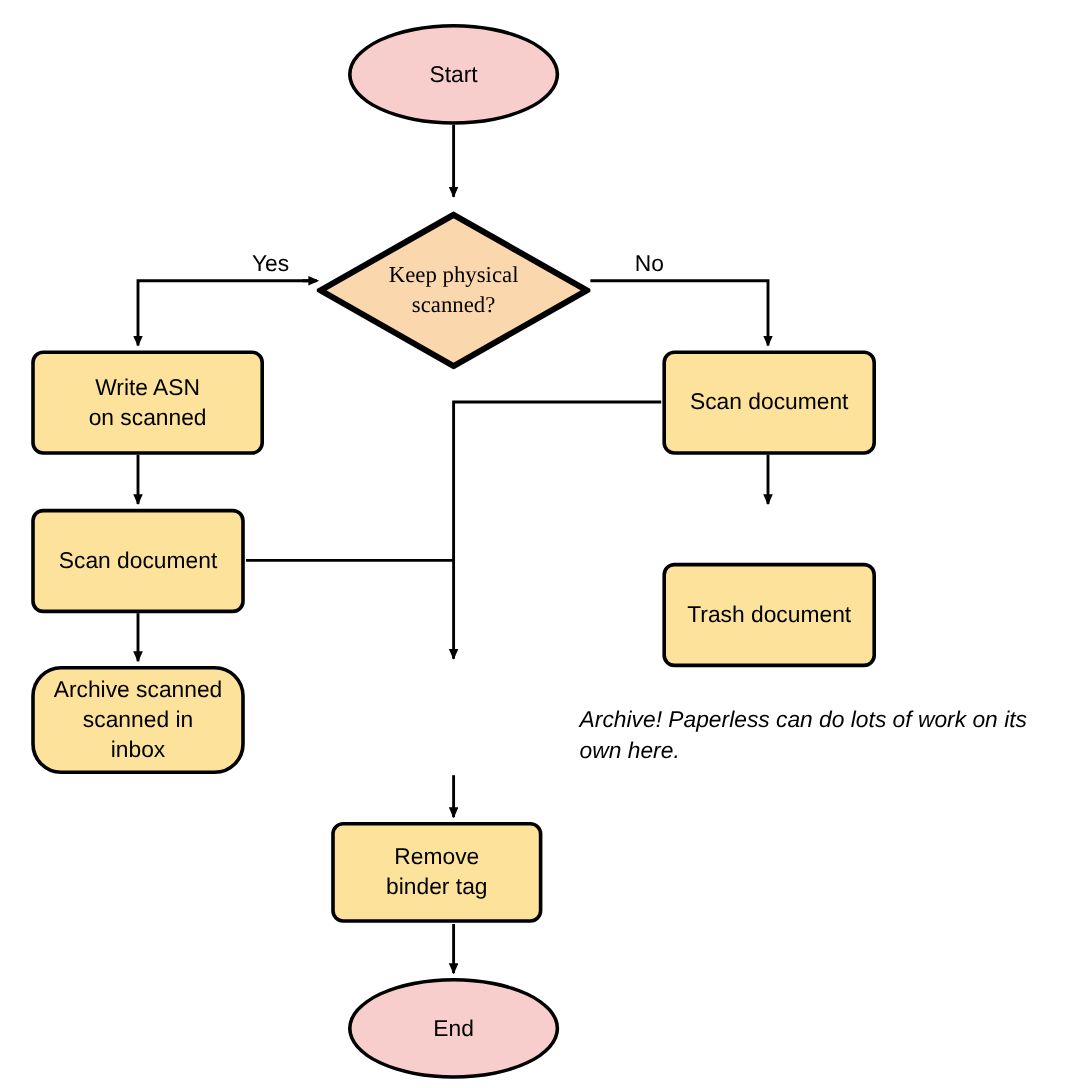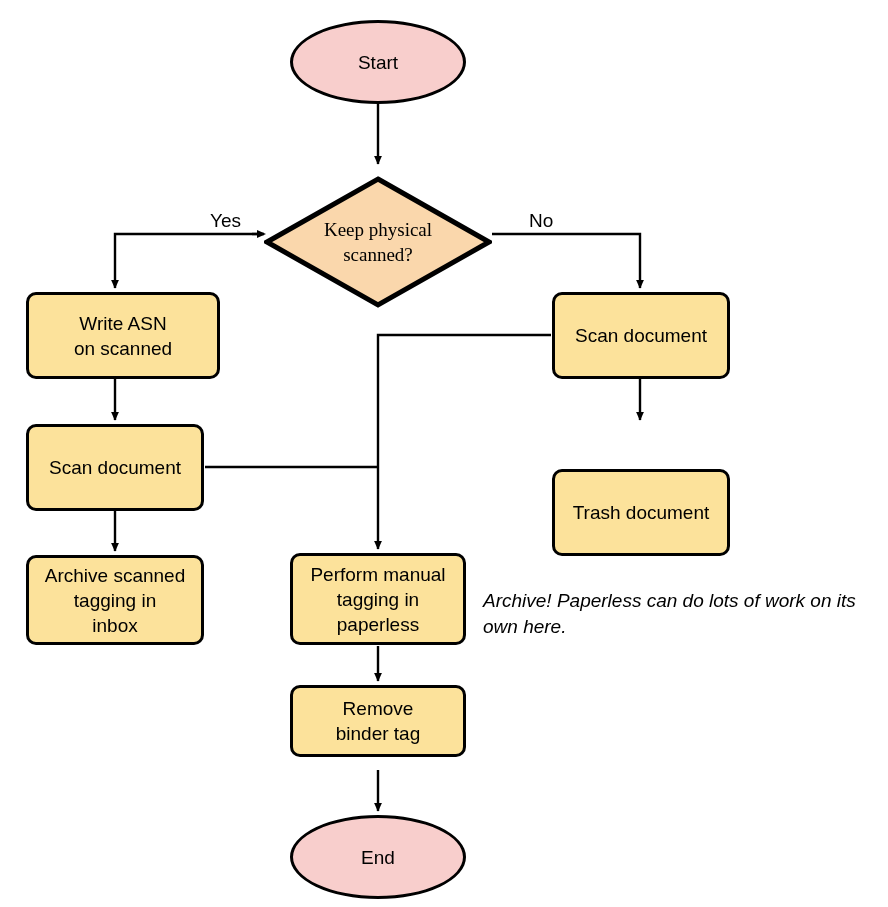--- a/index.html
+++ b/index.html
@@ -118,45 +118,38 @@
     <span class="label">
       <span>Write ASN</span><br>
       <span>on scanned</span>
     </span>
   </div>
 
   <div class="node process" style="left:26px;top:424px;width:178px;height:87px;">
     <span class="label">Scan document</span>
   </div>
 
-  <div class="node process" style="left:26px;top:555px;width:178px;height:90px;">
+  <div class="node process" style="left:26px;top:555px;width:178px;height:90px;border-radius:25px;">
     <span class="label">
       <span>Archive scanned</span><br>
-      <span>tagging in</span><br>
+      <span>scanned in</span><br>
       <span>inbox</span>
     </span>
   </div>
 
   <div class="node process" style="left:552px;top:292px;width:178px;height:87px;">
     <span class="label">Scan document</span>
   </div>
 
   <div class="node process" style="left:552px;top:424px;width:178px;height:87px;margin-top:45px;">
     <span class="label">Trash document</span>
   </div>
 
-  <div class="node process" style="left:290px;top:553px;width:176px;height:92px;">
-    <span class="label">
-      <span>Perform manual</span><br>
-      <span>tagging in</span><br>
-      <span>paperless</span>
-    </span>
-  </div>
 
-  <div class="node process" style="left:290px;top:685px;width:176px;height:72px;">
+  <div class="node process" style="left:276px;top:685px;width:176px;height:84px;">
     <span class="label">
       <span>Remove</span><br>
       <span>binder tag</span>
     </span>
   </div>
 
   <div class="node terminator" style="left:290px;top:815px;width:176px;height:84px;text-align:right;">
     <span class="label">End</span>
   </div>
 

